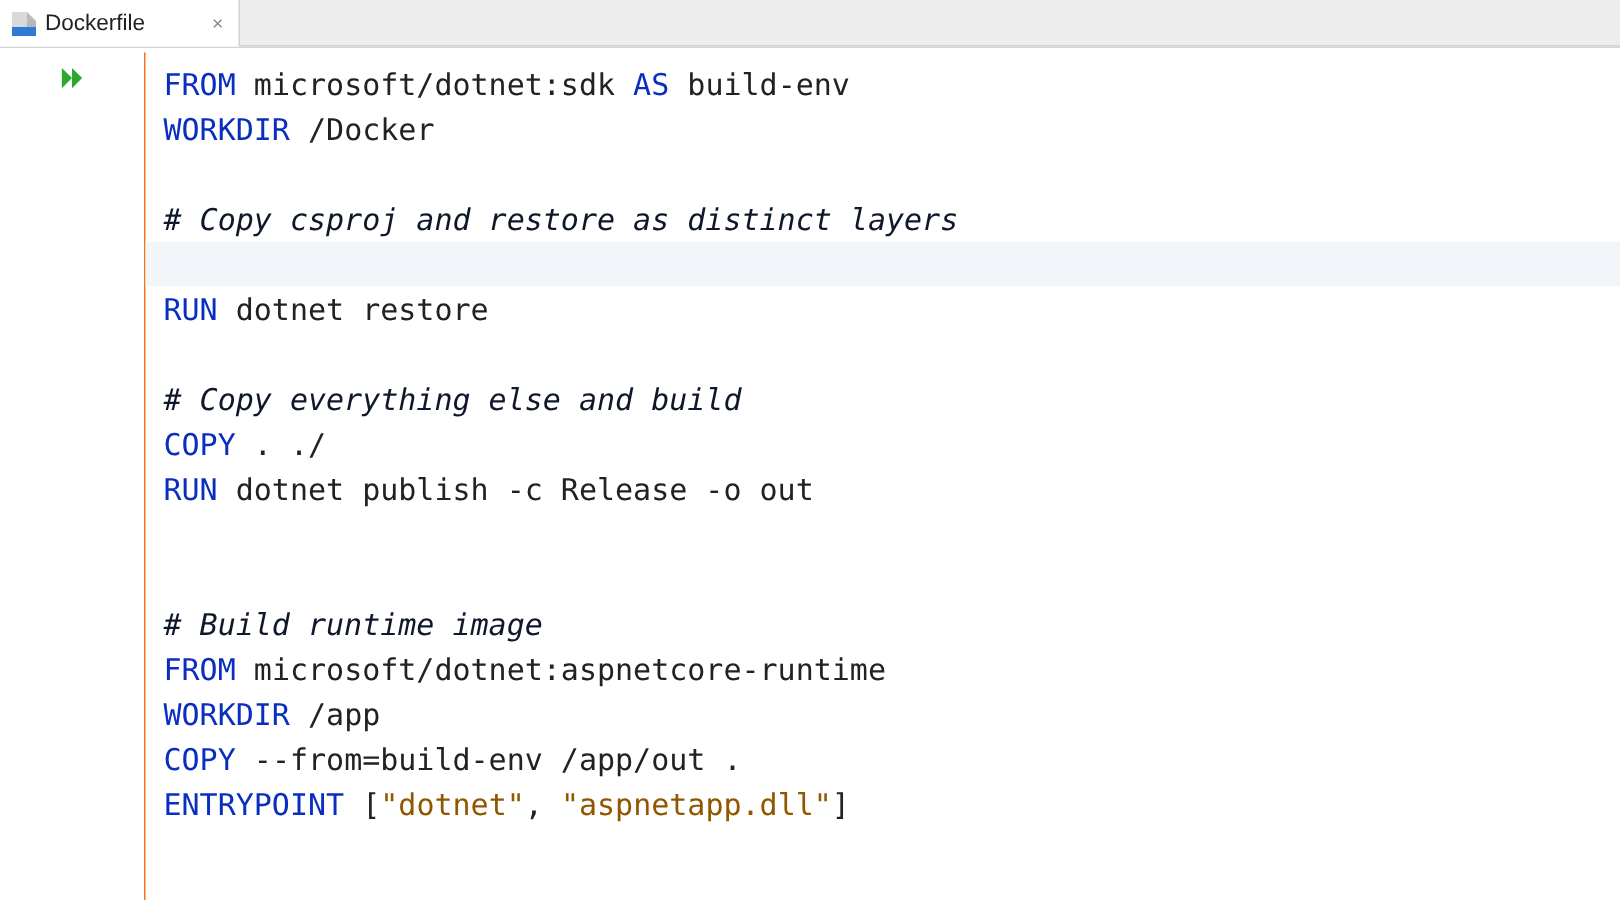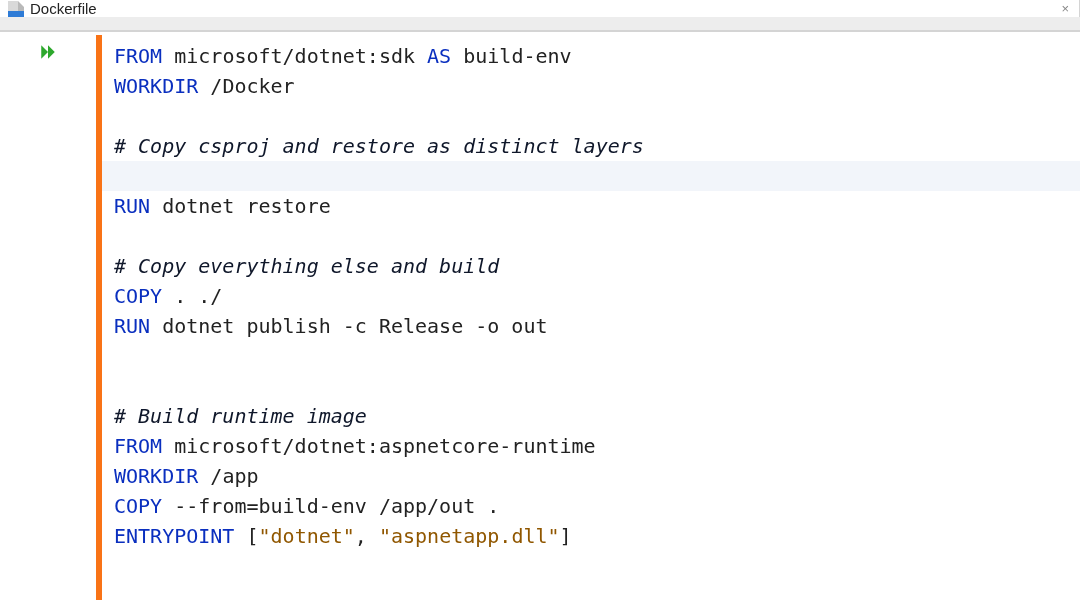--- a/index.html
+++ b/index.html
@@ -4,21 +4,20 @@
 <style>
   * { margin: 0; padding: 0; box-sizing: border-box; }
   html, body { width: 1080px; height: 600px; font-family: Arial, sans-serif; background: #fff; overflow: hidden; }
 
   .tab-bar {
     height: 32px;
     background: #ececec;
     display: flex;
     align-items: stretch;
     border-bottom: 1px solid #d4d4d4;
-    flex-direction: column;
   }
   .tab {
     background: #fff;
     display: flex;
     align-items: center;
     padding: 0 10px 0 8px;
     gap: 6px;
     border-right: 1px solid #d4d4d4;
     min-width: 160px;
   }
@@ -35,21 +34,21 @@
     padding-top: 8px;
     display: flex;
     flex-direction: column;
     align-items: center;
   }
   .run-icon { color: #2da82d; margin-top: 0px; }
   .run-icon svg { width: 18px; height: 18px; }
 
   .code-area {
     flex: 1;
-    border-left: 6px solid #f97316;
+    border-left: 1px solid #f97316;
     padding: 6px 0 0 12px;
     position: relative;
   }
   .code {
     font-family: "Menlo","Consolas","DejaVu Sans Mono","Courier New",monospace;
     font-size: 20px;
     line-height: 30px;
     white-space: pre;
     color: #222;
   }

